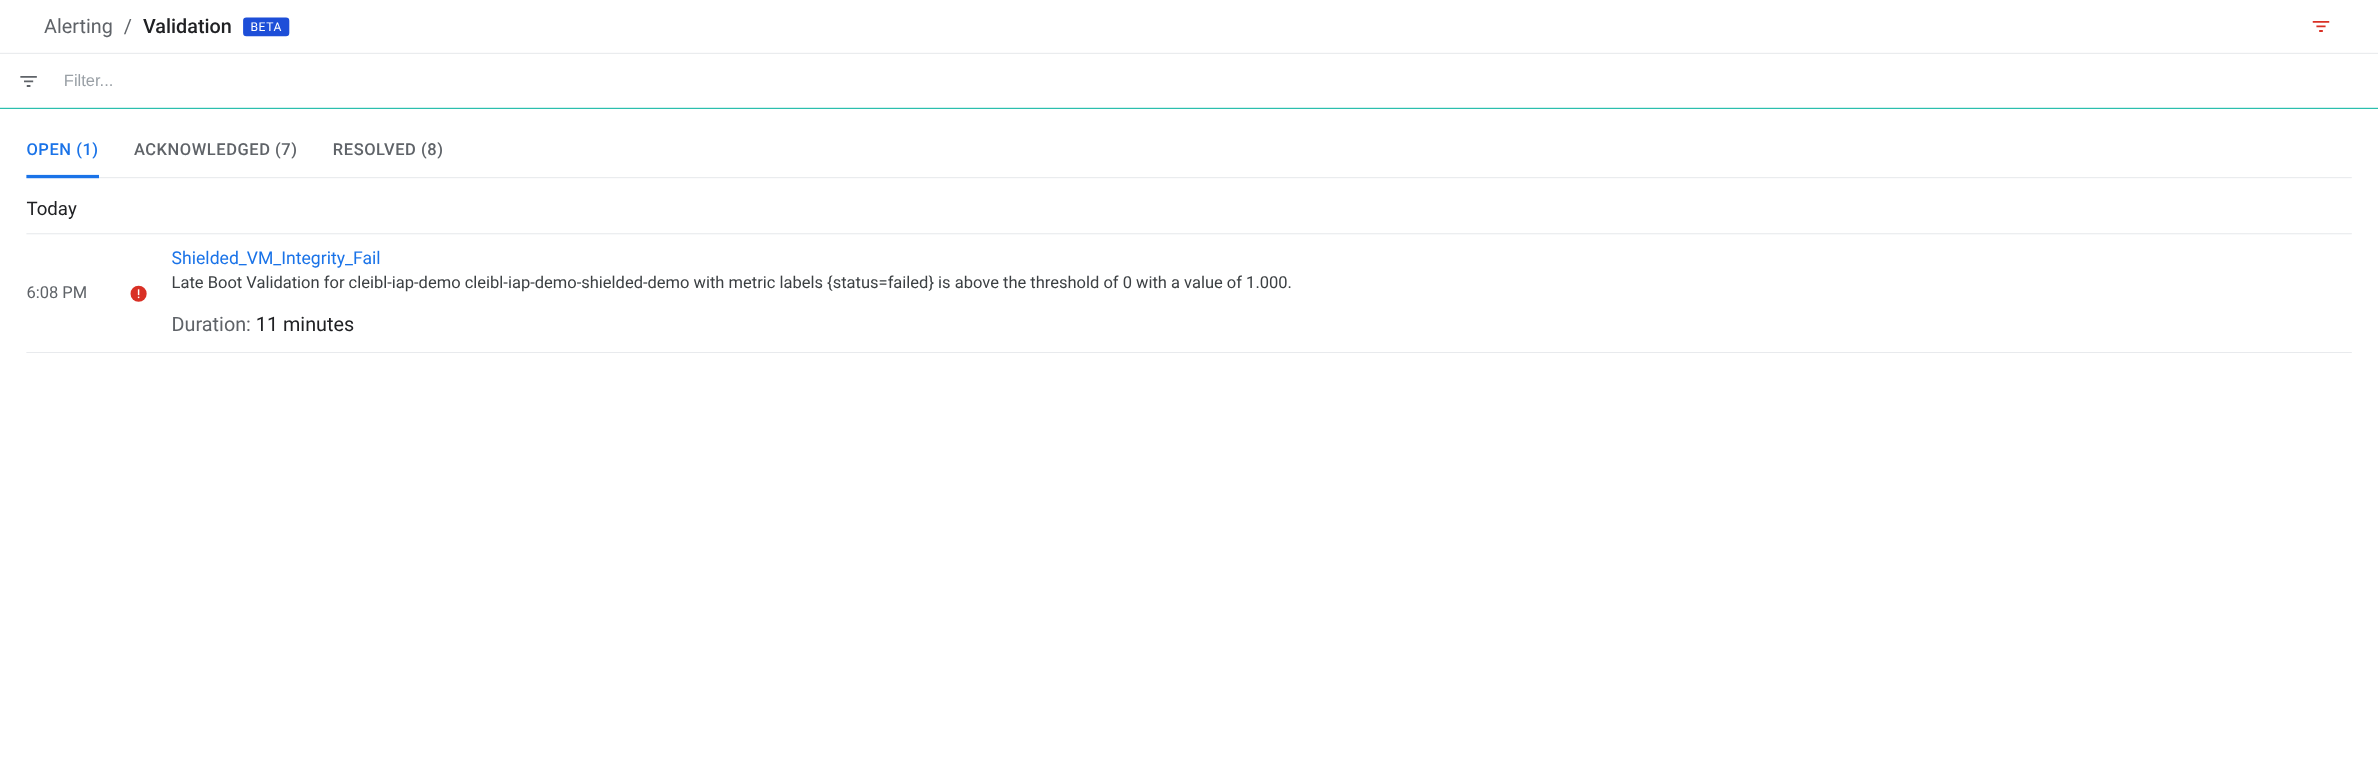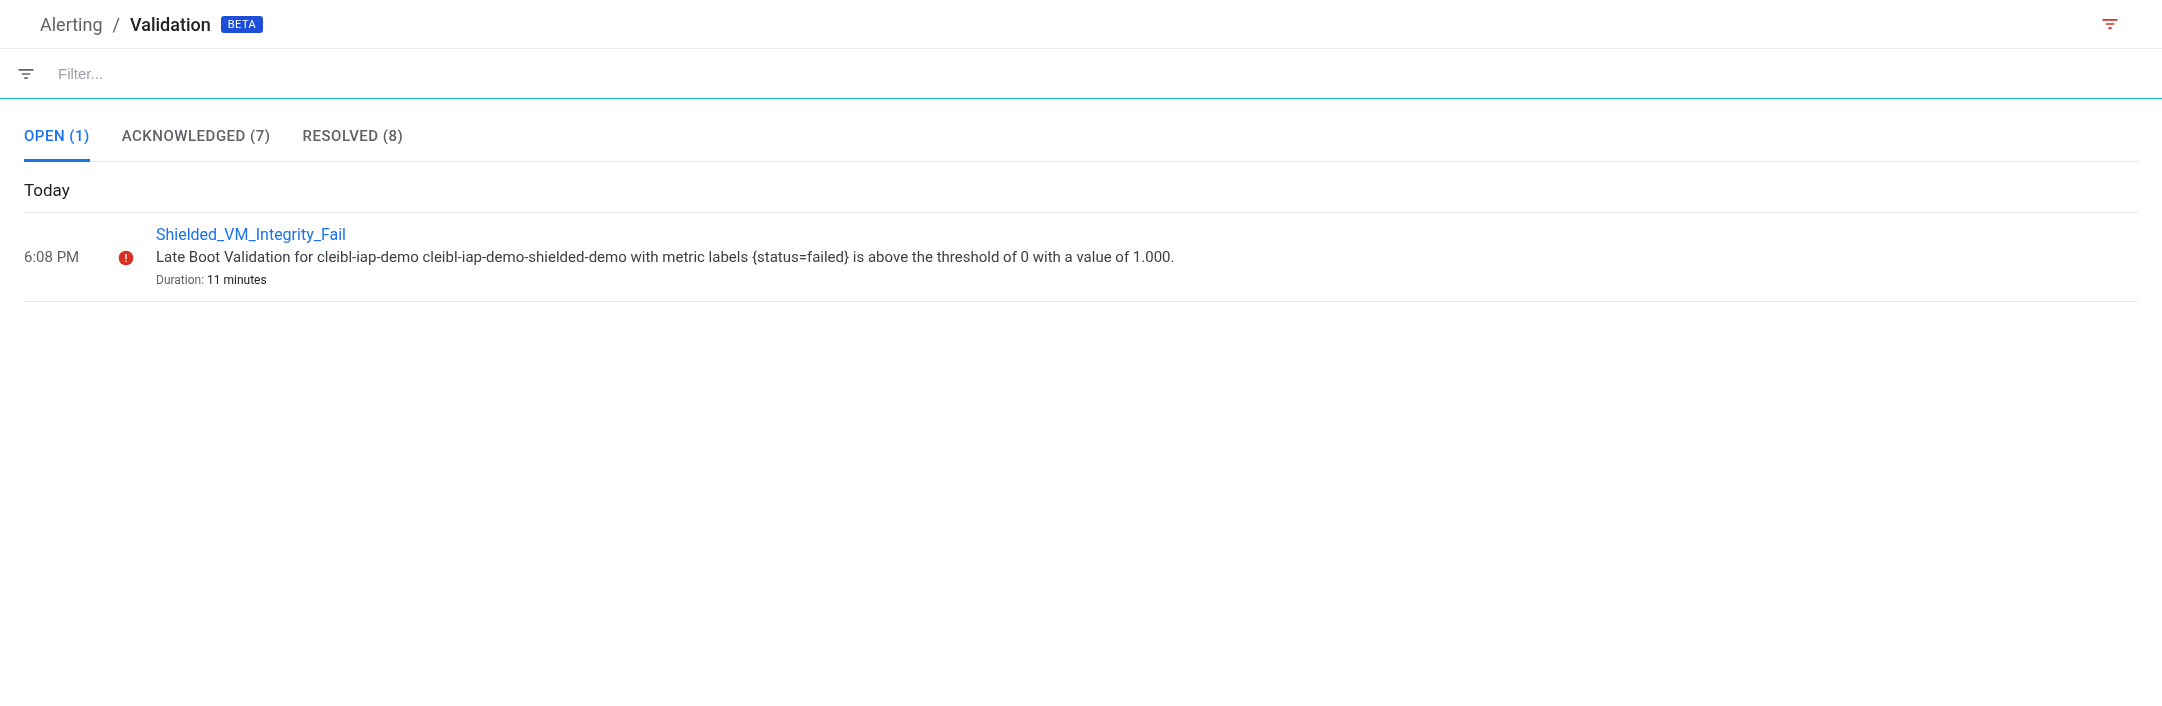--- a/index.html
+++ b/index.html
@@ -150,23 +150,23 @@
       text-decoration: none;
       cursor: pointer;
       font-weight: 400;
     }
     .incident-desc {
       color: #3c4043;
       font-size: 15px;
       line-height: 1.4;
     }
     .incident-duration {
-      font-size: 12px;
-      color: #5f6368;
-      margin-top: 2px;
+      font-size: 18px;
+      color: #5f6368;
+      margin-top: 14px;
     }
     .incident-duration-value {
       color: #202124;
     }
   </style>
 </head>
 <body>
 
 <div class="header">
   <div class="breadcrumb">

